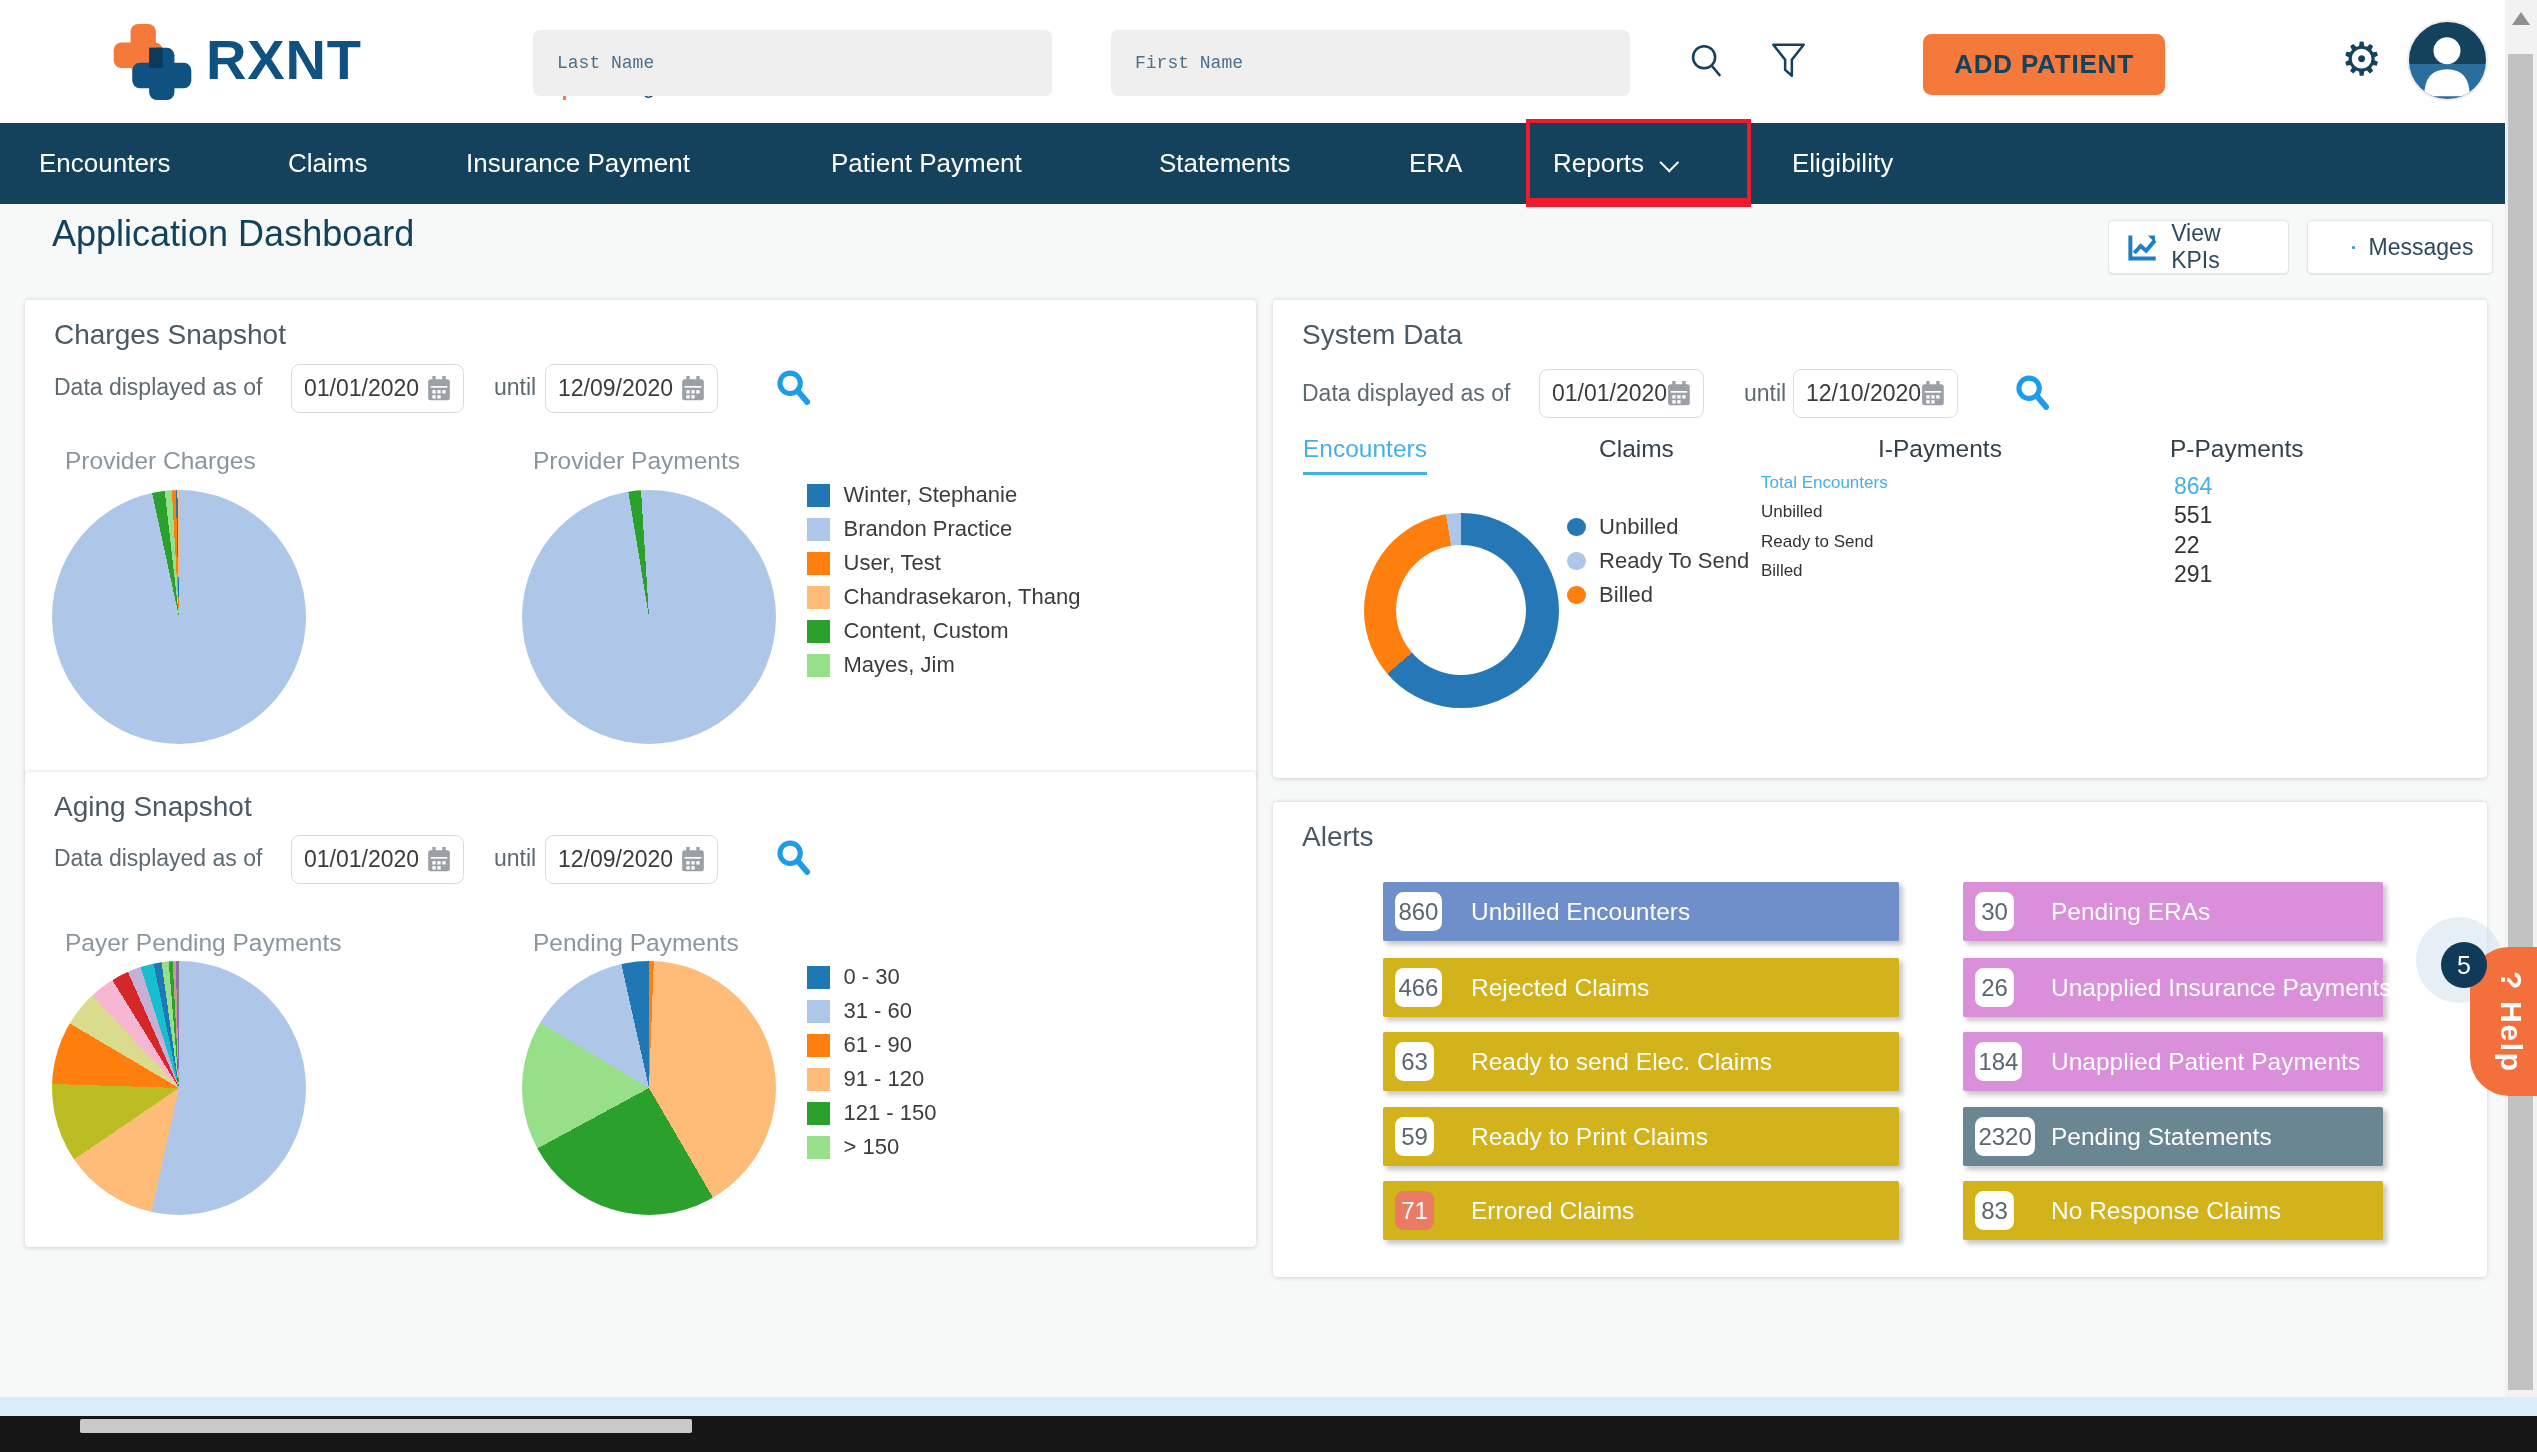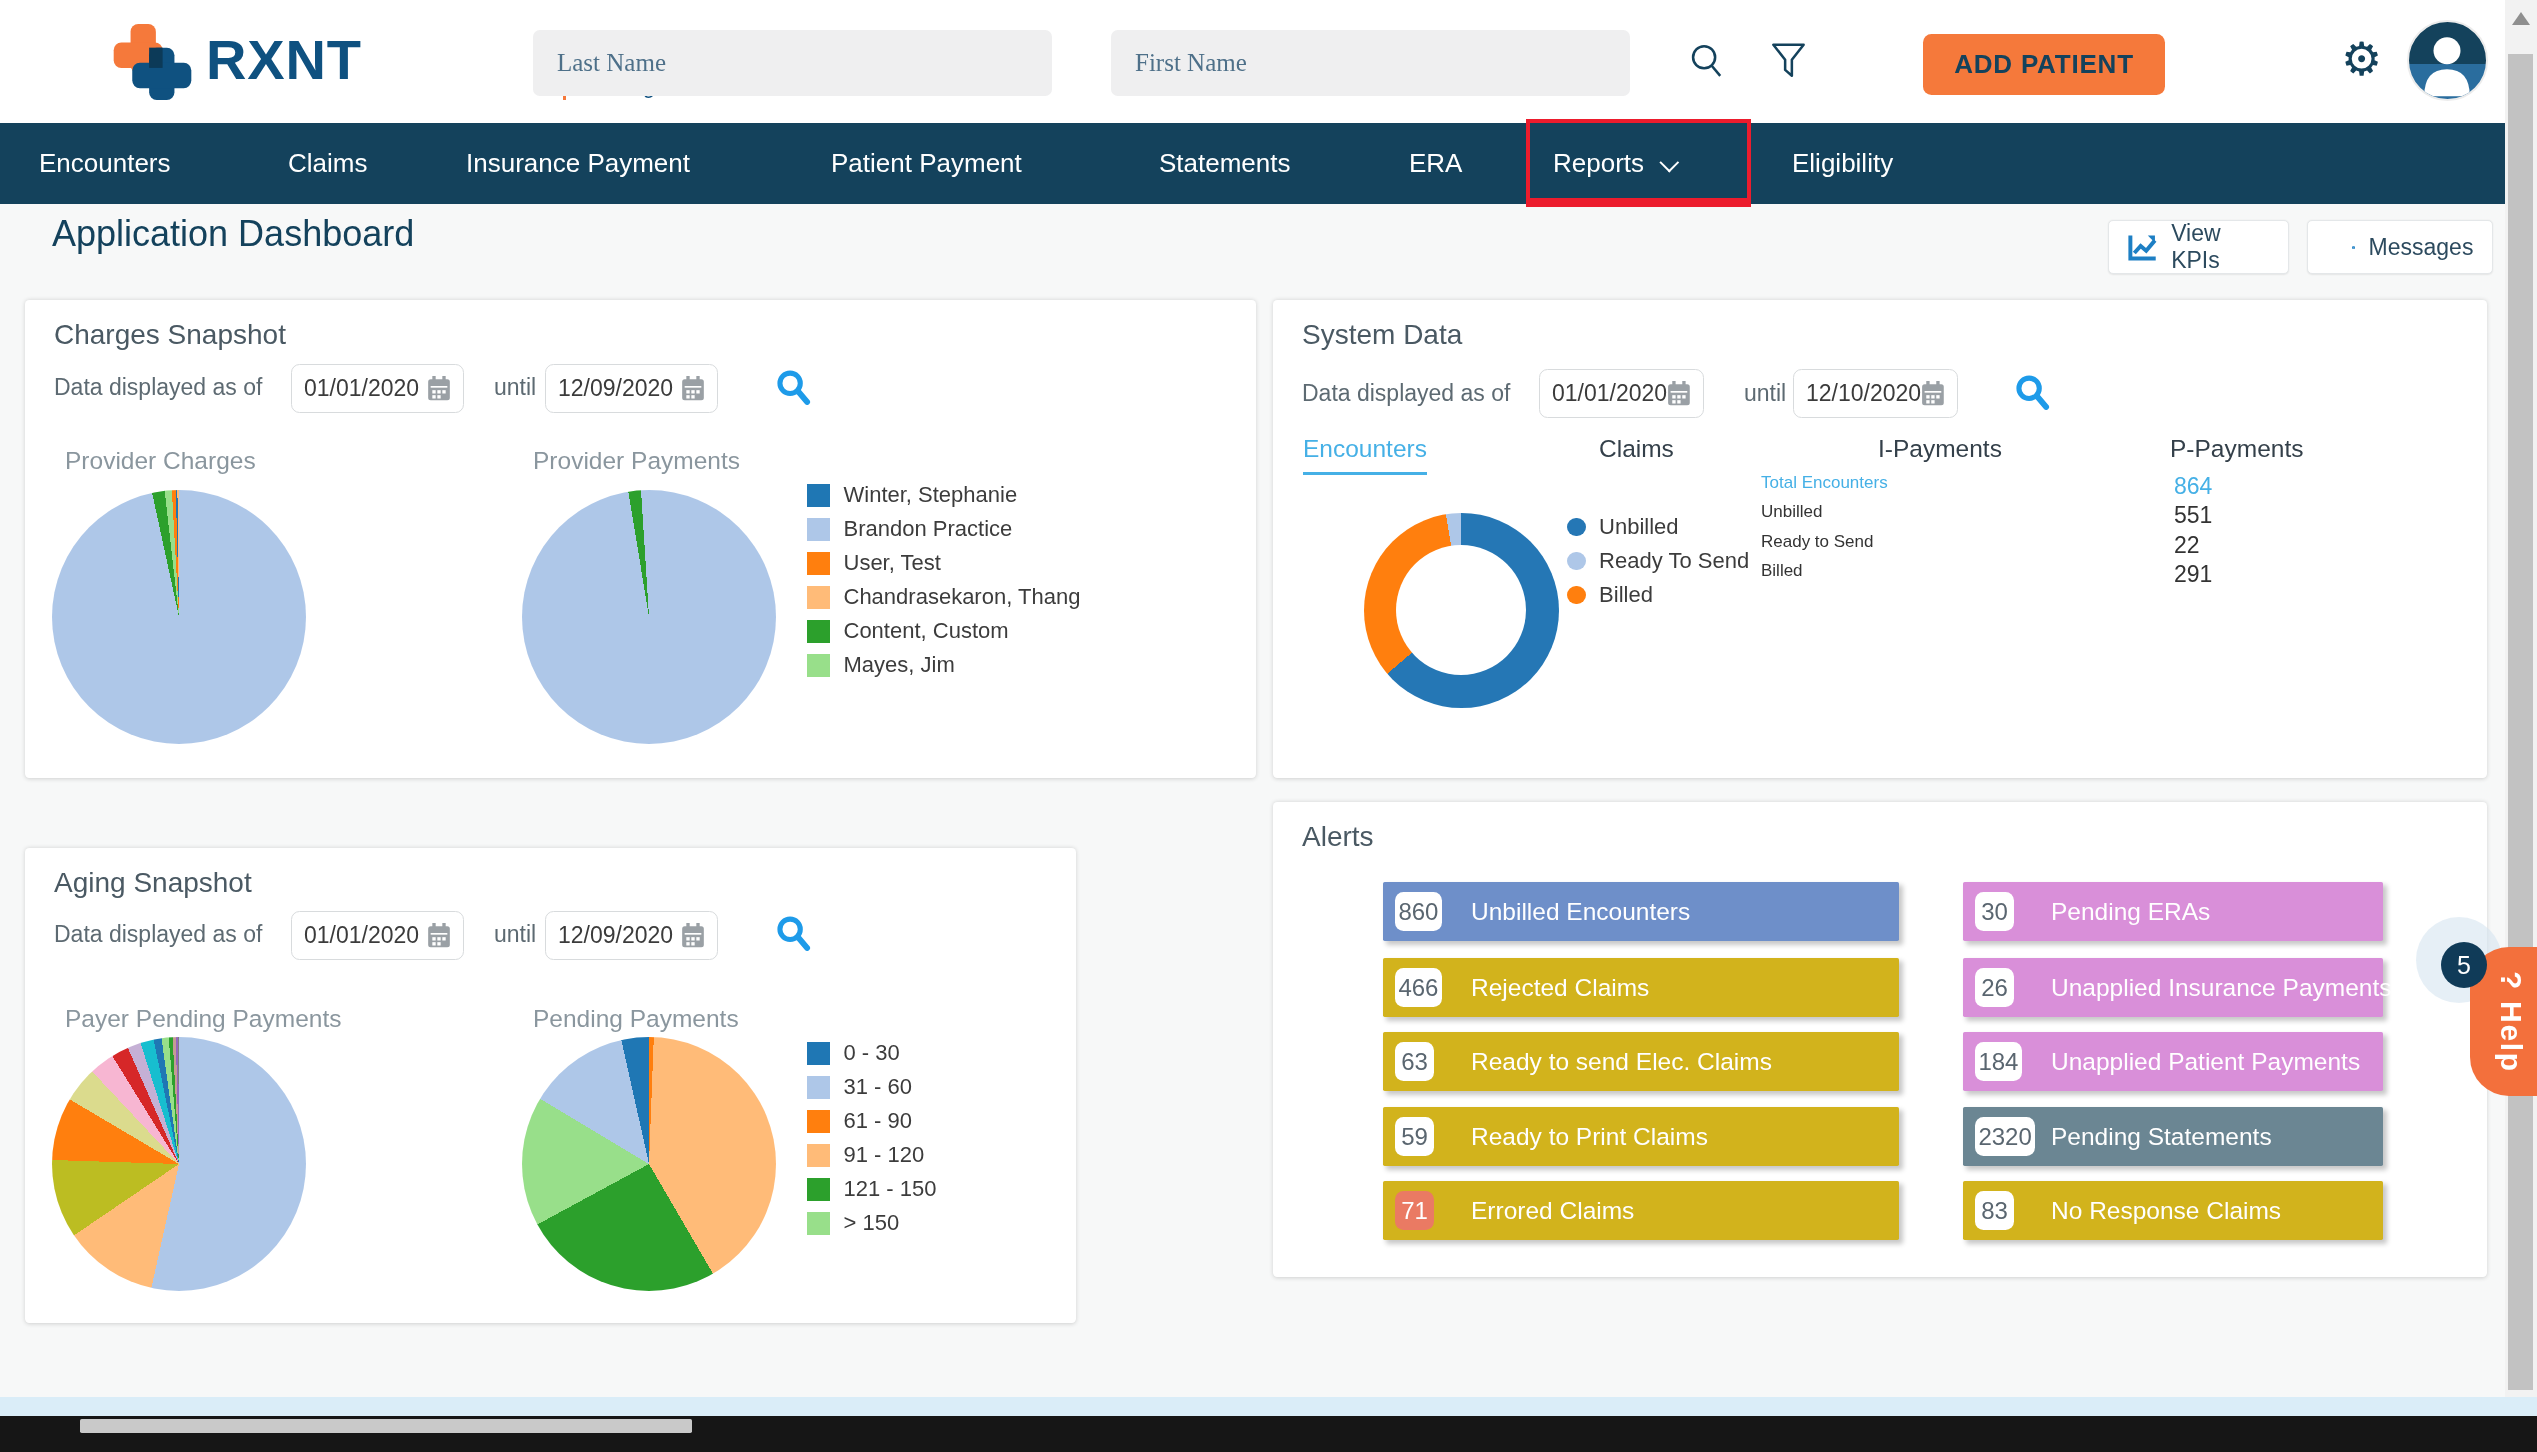--- a/index.html
+++ b/index.html
@@ -5,21 +5,21 @@
   * { margin:0; padding:0; box-sizing:border-box; }
   html,body { width:2538px; height:1452px; }
   body { font-family:"Liberation Sans", sans-serif; background:#f7f8f8; position:relative; overflow:hidden; }
 
   
   .header { position:absolute; left:0; top:0; width:2538px; height:123px; background:#ffffff; z-index:3; }
   .logo-icon { position:absolute; left:112px; top:22px; width:81px; height:80px; }
   .brand-name { position:absolute; left:206px; top:27px; font-size:56px; font-weight:bold; color:#0f5180; letter-spacing:0.8px; }
   .brand-divider { position:absolute; left:563px; top:42px; width:3.4px; height:58px; background:#f5793b; }
   .brand-product { position:absolute; left:585px; top:42px; font-size:23px; line-height:29px; color:#0f5180; }
-  .name-input { position:absolute; top:30px; height:66px; width:519px; background:#efeff0; border:none; border-radius:6.8px; padding:0 24px; font-size:25px; color:#2f586f; font-family:Liberation Serif, serif; }
+  .name-input { position:absolute; top:30px; height:66px; width:519px; background:#efeff0; border:none; border-radius:6.8px; padding:0 24px; font-size:18px; color:#2f586f; font-family:Liberation Mono, monospace; }
   .name-input::placeholder { color:#4e7089; opacity:1; }
   .input-last { left:533px; } .input-first { left:1111px; }
   .hdr-icon { position:absolute; top:42px; cursor:pointer; }
   .btn-add-patient { position:absolute; left:1923px; top:34px; width:242px; height:61px; background:#f5793b; border:none; border-radius:8.5px; color:#14425c; font-size:26px; font-weight:bold; letter-spacing:0.8px; font-family:"Liberation Sans",sans-serif; cursor:pointer; }
   .gear { position:absolute; left:2341px; top:32px; font-size:46px; color:#14425c; cursor:pointer; line-height:54px;}
   .avatar { position:absolute; left:2407px; top:20px; width:81px; height:81px; border-radius:50%; border:2.5px solid #ececec; background:linear-gradient(180deg,#14425c 0 54%,#2a6d9e 54% 100%); overflow:hidden; cursor:pointer; }
 
   
   .nav { position:absolute; left:0; top:123px; width:2538px; height:81px; background:#14425c; z-index:2; }
   .nav-item { position:absolute; top:0; height:81px; line-height:81px; color:#ffffff; font-size:26px; cursor:pointer; white-space:nowrap; }
@@ -28,21 +28,21 @@
 
   
   .page-title { position:absolute; left:52px; top:213px; font-size:36px; font-weight:500; color:#14425c; }
   .top-btn { position:absolute; top:220px; height:54px; background:#fff; border:0.8px solid #e4e7e9; border-radius:5px; box-shadow:0 0.8px 1.7px rgba(0,0,0,.08); display:flex; align-items:center; gap:13.5px; padding:0 18.6px; font-size:23px; color:#2c4a5e; cursor:pointer; }
   .btn-kpis { left:2108px; width:181px; } .btn-msgs { left:2307px; width:186px;padding-left:44px; }
 
   
   .card { position:absolute; background:#fff; border-radius:4.2px; box-shadow:0 0.8px 4.2px rgba(0,0,0,.16); }
   .card-charges { left:25px; top:300px; width:1231px; height:478px; }
   .card-system  { left:1273px; top:300px; width:1214px; height:478px; }
-  .card-aging   { left:25px; top:848px; width:1051px; height:475px;text-decoration:underline; }
+  .card-aging   { left:25px; top:772px; width:1231px; height:475px;text-decoration:underline; }
   .card-alerts  { left:1273px; top:802px; width:1214px; height:475px; }
   .card-title { position:absolute; left:29px; top:18.6px; font-size:28px; font-weight:500; color:#4a5963; }
   .date-label, .until-label { position:absolute; font-size:23px; color:#5d6a72; }
   .datebox { position:absolute; height:49px; background:#fff; border:1.7px solid #d8dbdd; border-radius:8.5px; display:flex; align-items:center; justify-content:space-between; padding:0 12px; font-size:23px; color:#3b3b3b; cursor:pointer; }
   .search-btn { position:absolute; width:39px; height:39px; cursor:pointer; }
   .sub-title { position:absolute; font-size:24.5px; color:#8a969e; }
   .pie { position:absolute; width:254px; height:254px; border-radius:50%; }
   .donut { position:absolute; width:195px; height:195px; border-radius:50%; }
   .donut .hole { position:absolute; left:32px; top:32px; width:130px; height:130px; background:#fff; border-radius:50%; }
   .legend { position:absolute; }

